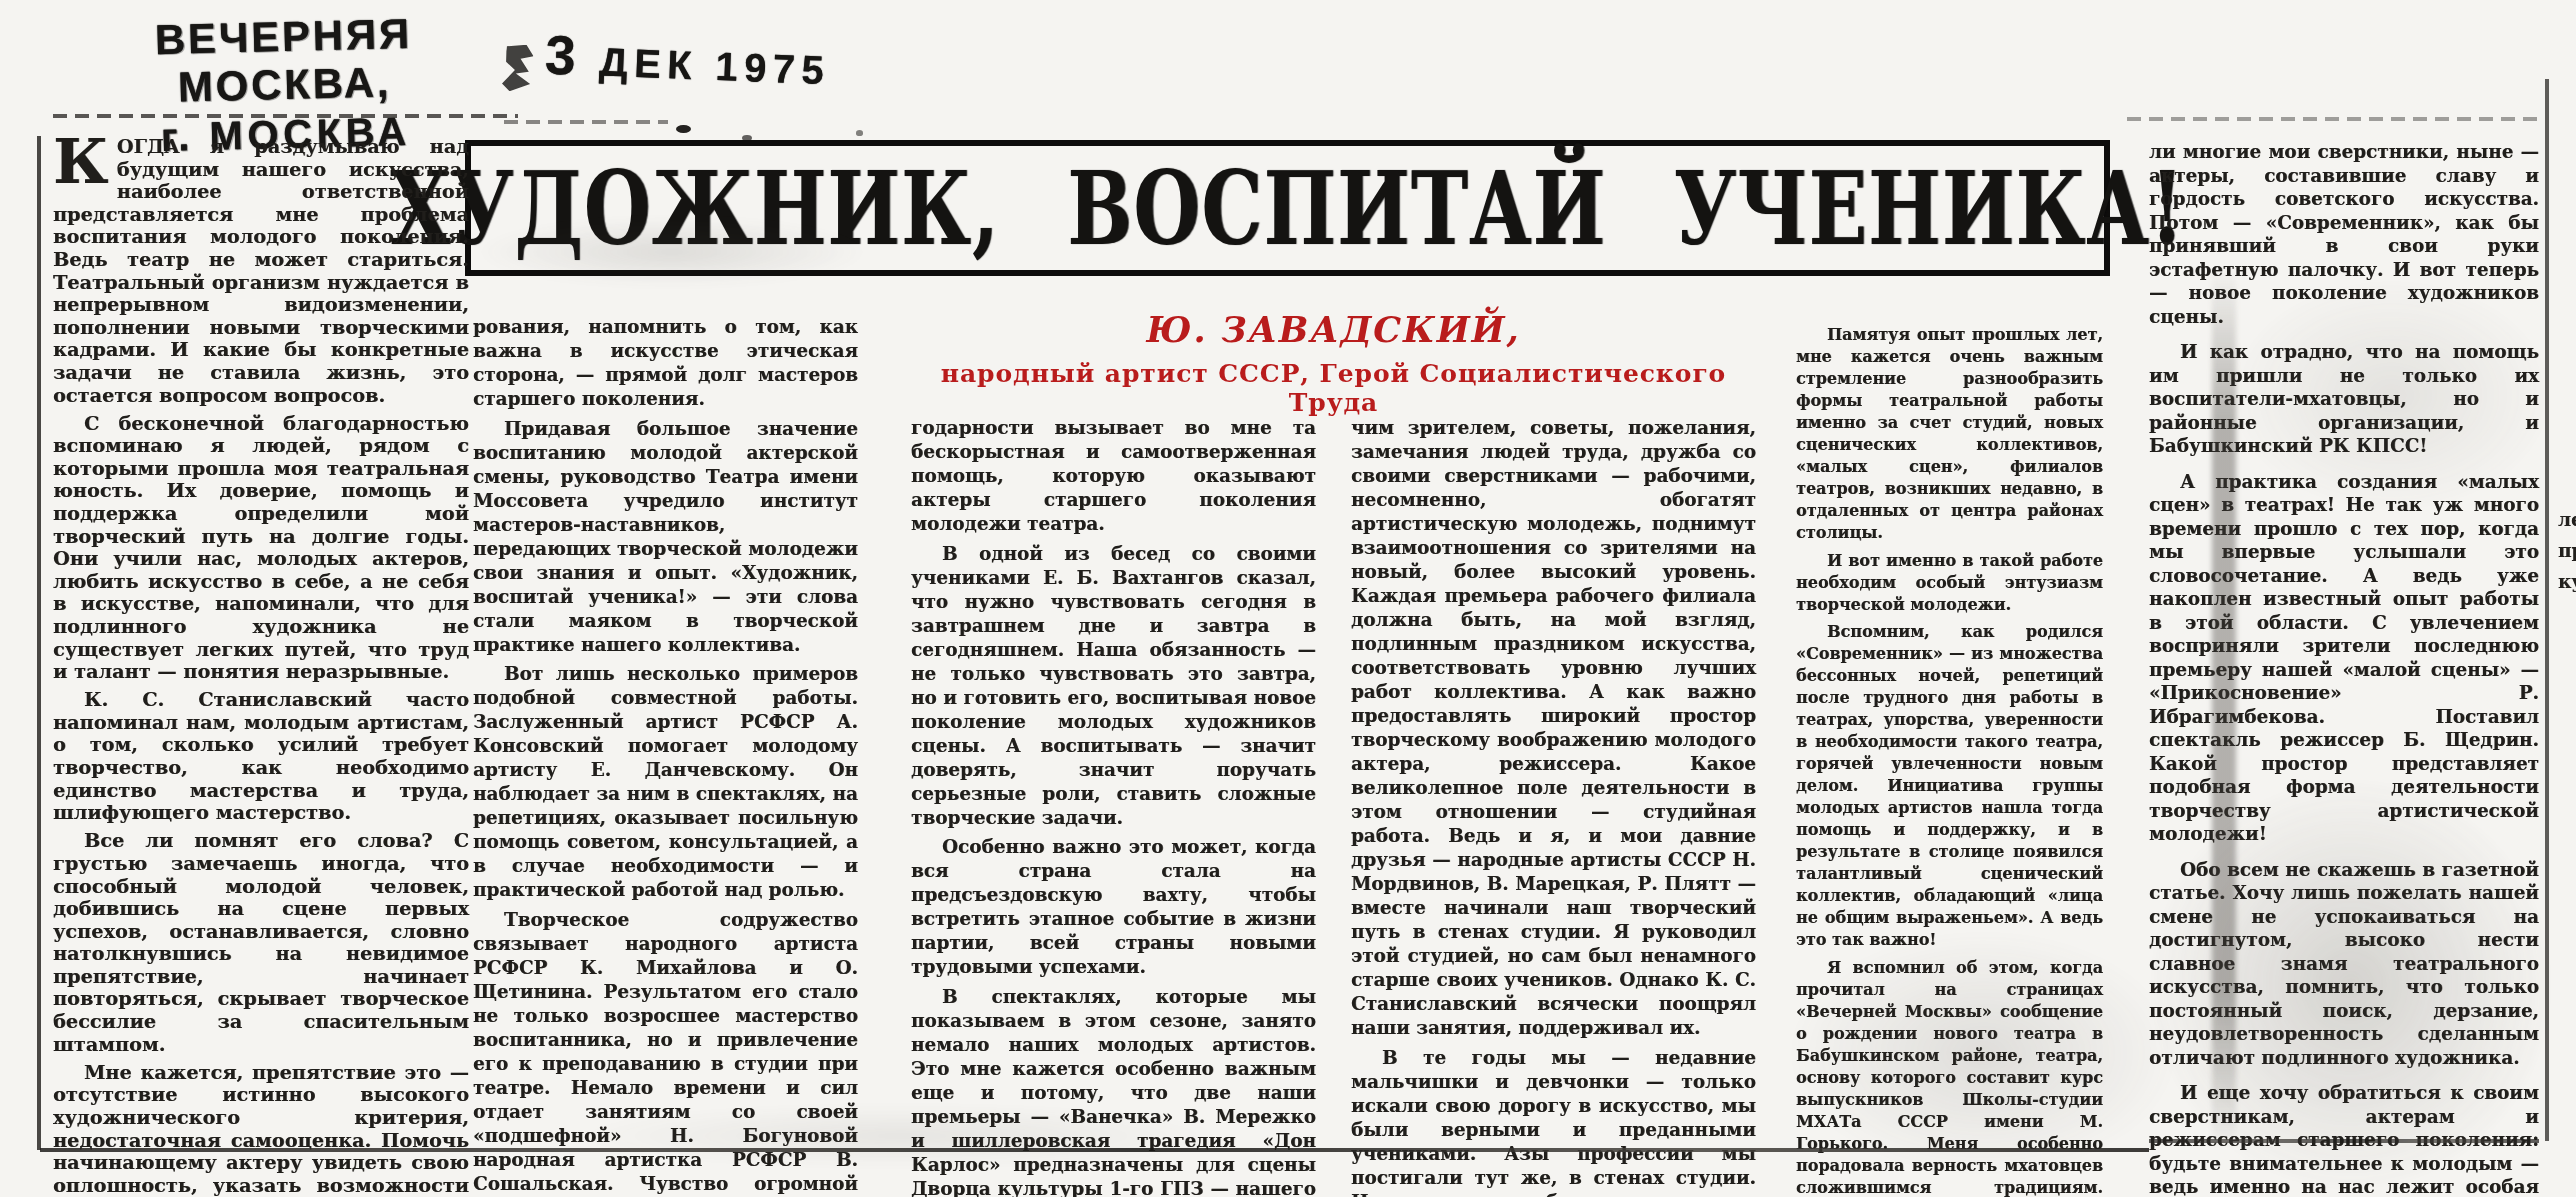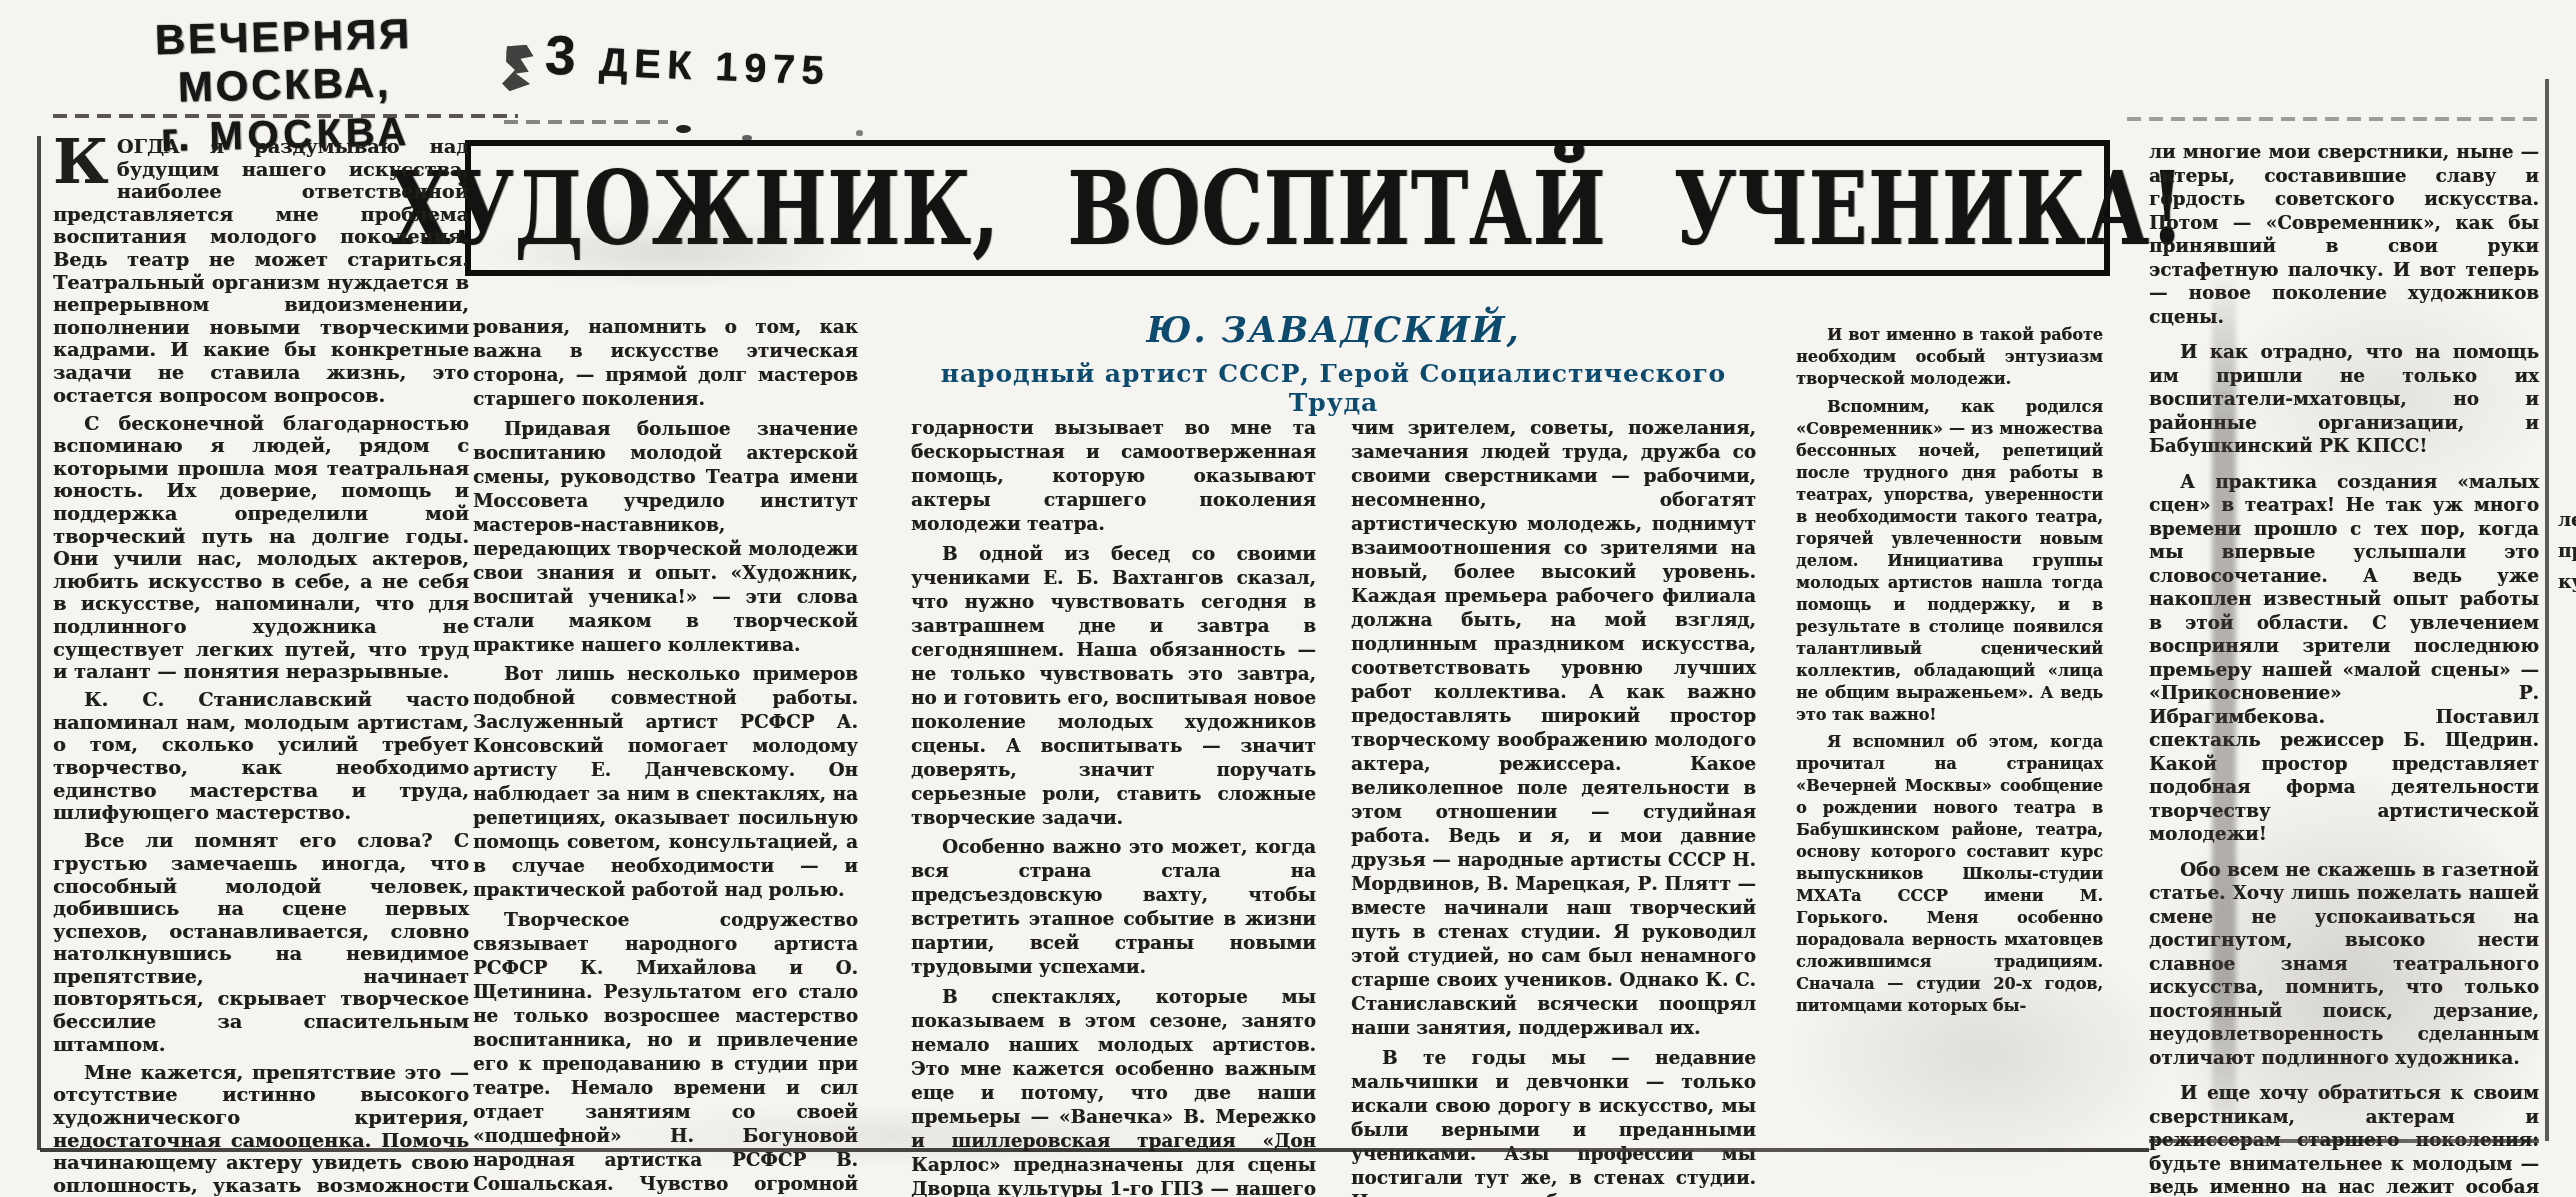--- a/index.html
+++ b/index.html
@@ -46,21 +46,21 @@
     position:absolute; left:465px; top:140px; width:1645px; height:136px;
     border:6.4px solid #0e0d0c; box-sizing:border-box;
     display:flex; align-items:center; justify-content:center;
   }
   .headline {
     margin:0; font-size:77px; font-weight:700; white-space:nowrap;
     letter-spacing:0.9px; word-spacing:40px; transform:scaleY(1.32);
     color:#141311; text-shadow:0.9px 0 0.9px rgba(10,10,10,.7);
   }
   
-  .byline { position:absolute; left:911px; top:309px; width:845px; text-align:center; color:#0c4a6e; }
+  .byline { position:absolute; left:911px; top:309px; width:845px; text-align:center; color:#b91c1c; }
   .byline-author { font-size:35px; font-weight:700; font-style:italic; letter-spacing:1.8px; }
   .byline-role { margin-top:9.2px; font-size:25px; font-weight:700; letter-spacing:0.9px; }
   
   .col {
     position:absolute; text-align:justify; font-weight:700; color:#201e1b;
     text-shadow:0.4px 0.4px 0.6px rgba(25,23,20,.55);
   }
   .col p { margin:0 0 5.5px 0; text-indent:31px; }
   .col p.cont { text-indent:0; }
   .col1 { left:53px;  top:136px; width:416px; font-size:19.3px;   line-height:22.6px; }
@@ -138,20 +138,21 @@
     <p>Особенно важно это может, когда вся страна стала на предсъездовскую вахту, чтобы встретить этапное событие в жизни партии, всей страны новыми трудовыми успехами.</p>
     <p>В спектаклях, которые мы показываем в этом сезоне, занято немало наших молодых артистов. Это мне кажется особенно важным еще и потому, что две наши премьеры — «Ванечка» В. Мережко и шиллеровская трагедия «Дон Карлос» предназначены для сцены Дворца культуры 1-го ГПЗ — нашего рабочего филиала. Контакты с рабо-</p>
   </div>
 
   <div class="col col4">
     <p class="cont">чим зрителем, советы, пожелания, замечания людей труда, дружба со своими сверстниками — рабочими, несомненно, обогатят артистическую молодежь, поднимут взаимоотношения со зрителями на новый, более высокий уровень. Каждая премьера рабочего филиала должна быть, на мой взгляд, подлинным праздником искусства, соответствовать уровню лучших работ коллектива. А как важно предоставлять широкий простор творческому воображению молодого актера, режиссера. Какое великолепное поле деятельности в этом отношении — студийная работа. Ведь и я, и мои давние друзья — народные артисты СССР Н. Мордвинов, В. Марецкая, Р. Плятт — вместе начинали наш творческий путь в стенах студии. Я руководил этой студией, но сам был ненамного старше своих учеников. Однако К. С. Станиславский всячески поощрял наши занятия, поддерживал их.</p>
     <p>В те годы мы — недавние мальчишки и девчонки — только искали свою дорогу в искусство, мы были верными и преданными учениками. Азы профессии мы постигали тут же, в стенах студии. Но студия эта была театром, ее спектакли смотрели московские зрители,</p>
   </div>
 
   <div class="col col5">
+    <p>Памятуя опыт прошлых лет, мне кажется очень важным стремление разнообразить формы театральной работы именно за счет студий, новых сценических коллективов, «малых сцен», филиалов театров, возникших недавно, в отдаленных от центра районах столицы.</p>
     <p>И вот именно в такой работе необходим особый энтузиазм творческой молодежи.</p>
     <p>Вспомним, как родился «Современник» — из множества бессонных ночей, репетиций после трудного дня работы в театрах, упорства, уверенности в необходимости такого театра, горячей увлеченности новым делом. Инициатива группы молодых артистов нашла тогда помощь и поддержку, и в результате в столице появился талантливый сценический коллектив, обладающий «лица не общим выраженьем». А ведь это так важно!</p>
     <p>Я вспомнил об этом, когда прочитал на страницах «Вечерней Москвы» сообщение о рождении нового театра в Бабушкинском районе, театра, основу которого составит курс выпускников Школы-студии МХАТа СССР имени М. Горького. Меня особенно порадовала верность мхатовцев сложившимся традициям. Сначала — студии 20-х годов, питомцами которых бы-</p>
   </div>
 
   <div class="col col6">
     <p class="cont">ли многие мои сверстники, ныне — актеры, составившие славу и гордость советского искусства. Потом — «Современник», как бы принявший в свои руки эстафетную палочку. И вот теперь — новое поколение художников сцены.</p>
     <p>И как отрадно, что на помощь им пришли не только их воспитатели-мхатовцы, но и районные организации, и Бабушкинский РК КПСС!</p>
     <p>А практика создания «малых сцен» в театрах! Не так уж много времени прошло с тех пор, когда мы впервые услышали это словосочетание. А ведь уже накоплен известный опыт работы в этой области. С увлечением восприняли зрители последнюю премьеру нашей «малой сцены» — «Прикосновение» Р. Ибрагимбекова. Поставил спектакль режиссер Б. Щедрин. Какой простор представляет подобная форма деятельности творчеству артистической молодежи!</p>
     <p>Обо всем не скажешь в газетной статье. Хочу лишь пожелать нашей смене не успокаиваться на достигнутом, высоко нести славное знамя театрального искусства, помнить, что только постоянный поиск, дерзание, неудовлетворенность сделанным отличают подлинного художника.</p>

